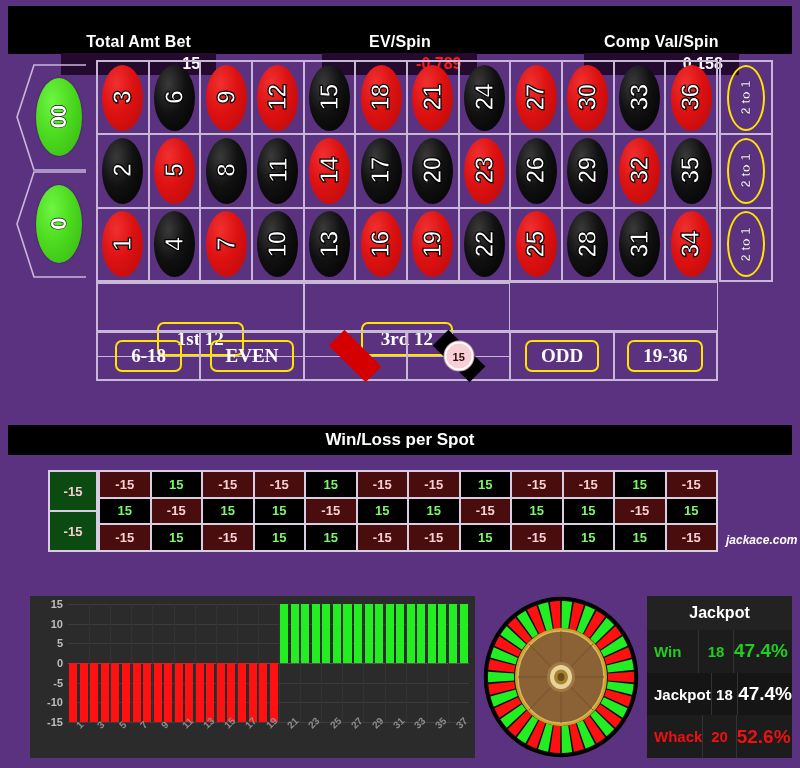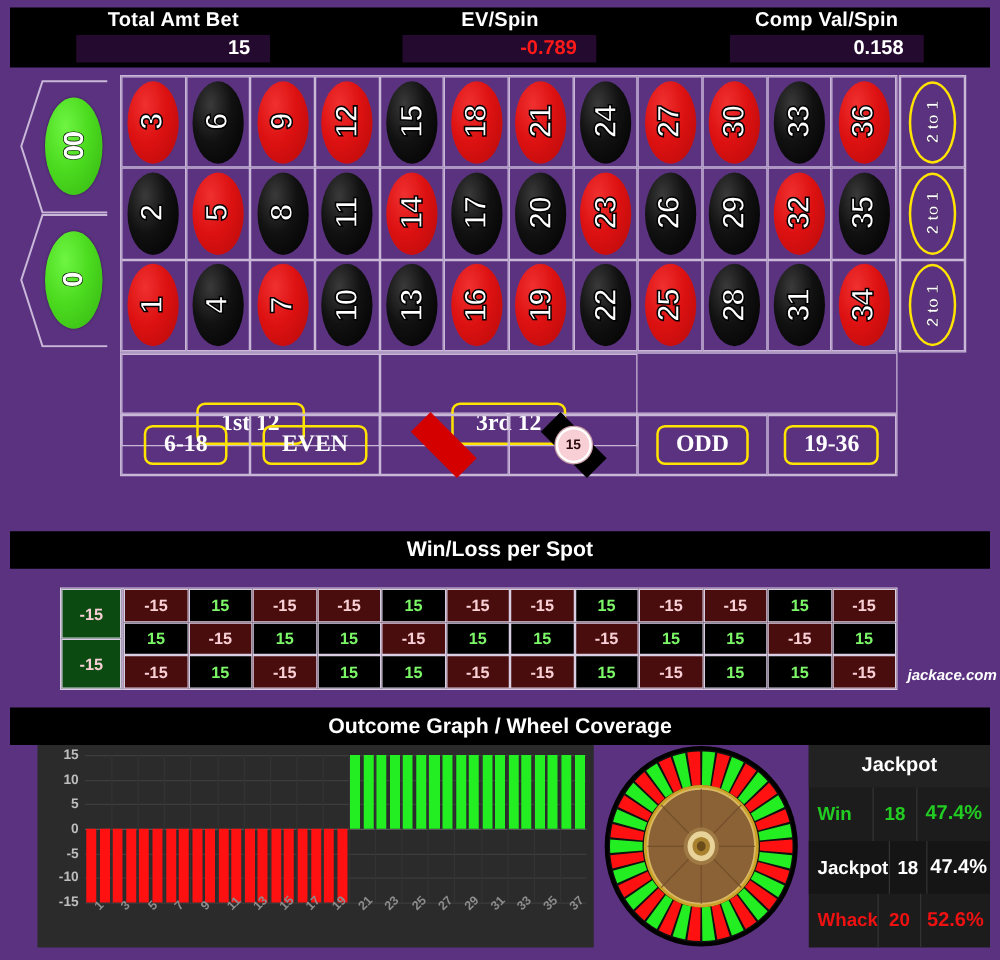--- a/index.html
+++ b/index.html
@@ -14,21 +14,21 @@
 
   
   .header{
     position:absolute;left:8px;top:6px;width:784px;height:48px;
     background:#000;
     display:flex;
   }
   .hcell{flex:1;display:flex;flex-direction:column;align-items:center;}
   .hlabel{
     color:#fff;font-weight:bold;font-size:16px;height:22px;line-height:22px;
-    letter-spacing:.2px;white-space:nowrap;
+    letter-spacing:.2px;white-space:nowrap;margin-top:25px;
   }
   .hvalbox{
     width:155px;height:22px;background:#240a2e;
     text-align:right;padding-right:16px;box-sizing:border-box;
   }
   .hval{color:#fff;font-weight:bold;font-size:16px;line-height:22px;}
   .hval.neg{color:#ff1a1a;}
 
   
   .layout{position:absolute;left:16px;top:60px;width:770px;height:335px;}
@@ -213,21 +213,21 @@
     background:#1c1c1c;display:flex;flex-direction:column;
   }
   .covtitle{
     height:34px;line-height:34px;text-align:center;
     color:#fff;font-weight:bold;font-size:16px;background:#222;
   }
   .covrow{flex:1;display:flex;align-items:center;}
   .covrow.alt{background:#151515;}
   .covname{flex:1;padding-left:7px;font-weight:bold;font-size:15px;}
   .covcnt{width:34px;text-align:center;font-weight:bold;font-size:15px;}
-  .covpct{width:58px;text-align:center;font-weight:bold;font-size:16px;}
+  .covpct{width:58px;text-align:left;font-weight:bold;font-size:19px;}
   .cw{color:#22cc22;}
   .cj{color:#fff;}
   .ck{color:#ee1111;}
   .covsep{width:1px;align-self:stretch;background:#333;}
 </style>
 </head>
 <body>
 
 <div class="frame">
 
@@ -555,21 +555,20 @@
           <div class="wlcell loss">-15</div>
           <div class="wlcell win">15</div>
           <div class="wlcell win">15</div>
           <div class="wlcell loss">-15</div>
         </div>
     </div>
     <div class="watermark">jackace.com</div>
   </div>
 
   <div class="ocpanel">
-    <div class="blacktitle">Outcome Graph / Wheel Coverage</div>
     <div class="ocbody">
 
       <div class="chartbox">
         <div class="plot" id="plot">
             <div class="gl" style="top: 0%;"></div>
             <div class="ytick" style="top: 0%;">15</div>
             <div class="gl" style="top: 16.6667%;"></div>
             <div class="ytick" style="top: 16.6667%;">10</div>
             <div class="gl" style="top: 33.3333%;"></div>
             <div class="ytick" style="top: 33.3333%;">5</div>

